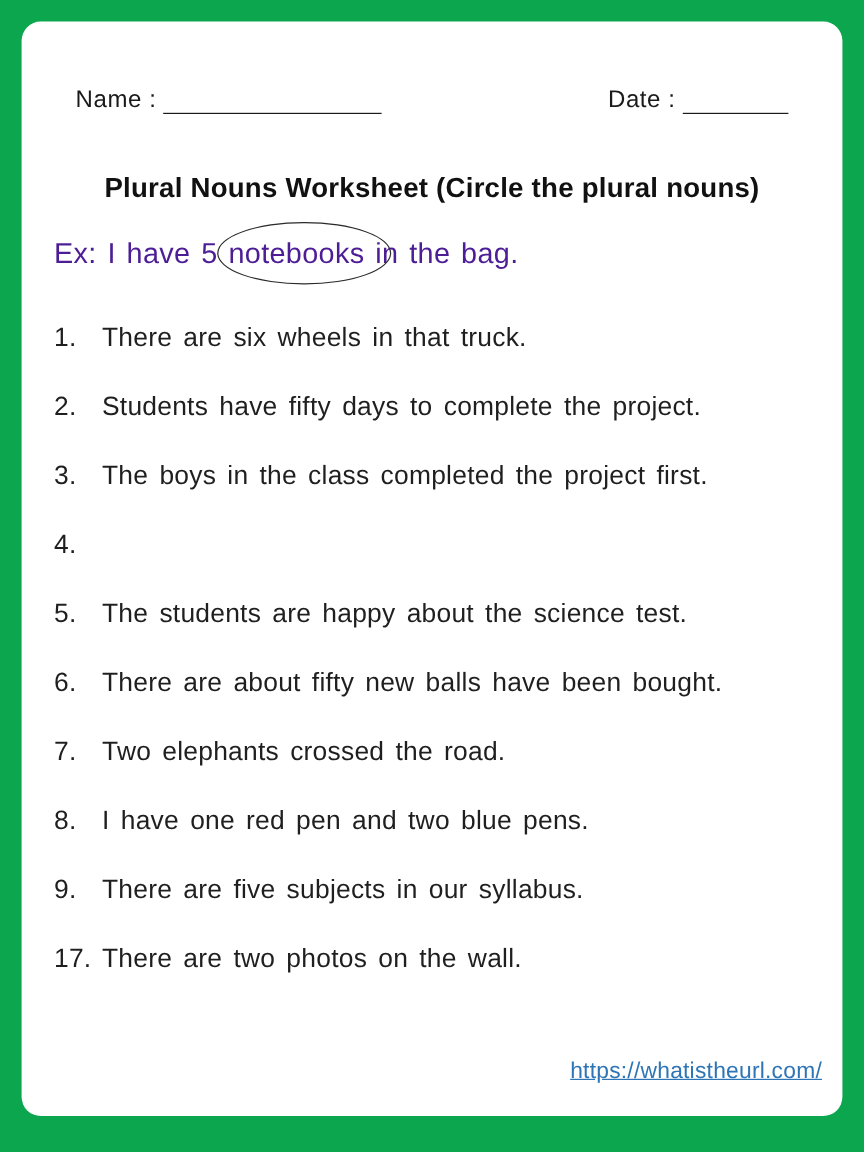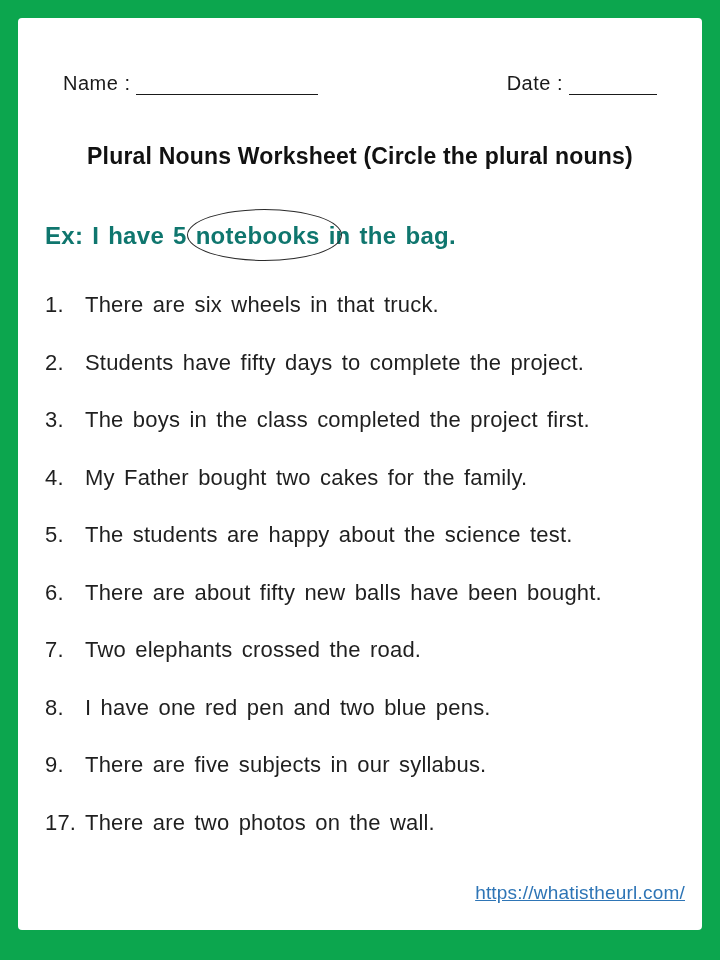--- a/index.html
+++ b/index.html
@@ -8,21 +8,21 @@
     background: #0ca64e;
     font-family: "Liberation Sans", sans-serif;
     position: relative;
     overflow: hidden;
   }
   .sheet {
     position: absolute;
     left: 18px; top: 18px;
     width: 684px; height: 912px;
     background: #ffffff;
-    border-radius: 4px;
+    border-radius: 16px;
     padding: 54px 27px 0 27px;
   }
   .header-row {
     display: flex;
     justify-content: space-between;
     align-items: flex-end;
     padding: 0 18px 0 18px;
     font-size: 20px;
     color: #1a1a1a;
     letter-spacing: 0.5px;
@@ -39,27 +39,26 @@
   .date-line { width: 88px; }
   .title {
     text-align: center;
     font-weight: bold;
     font-size: 23px;
     color: #111111;
     margin-top: 48px;
     letter-spacing: 0.2px;
   }
   .example {
-    margin-top: 52px;
+    margin-top: 28px;
     font-size: 24px;
-    color: #0f766e;
+    color: #4c1d95;
     letter-spacing: 0.3px;
     word-spacing: 2px;
     white-space: nowrap;
-    font-weight: bold;
   }
   .circled {
     position: relative;
     display: inline-block;
   }
   .ellipse {
     position: absolute;
     left: -9px; right: -22px;
     top: -13px; bottom: -11px;
     border: 1.6px solid #2b2b2b;
@@ -123,21 +122,20 @@
     <div class="sentence-row">
       <span class="sentence-number">2.</span>
       <span class="sentence-text">Students have fifty days to complete the project.</span>
     </div>
     <div class="sentence-row">
       <span class="sentence-number">3.</span>
       <span class="sentence-text">The boys in the class completed the project first.</span>
     </div>
     <div class="sentence-row">
       <span class="sentence-number">4.</span>
-      <span class="sentence-text">My Father bought two cakes for the family.</span>
     </div>
     <div class="sentence-row">
       <span class="sentence-number">5.</span>
       <span class="sentence-text">The students are happy about the science test.</span>
     </div>
     <div class="sentence-row">
       <span class="sentence-number">6.</span>
       <span class="sentence-text">There are about fifty new balls have been bought.</span>
     </div>
     <div class="sentence-row">

